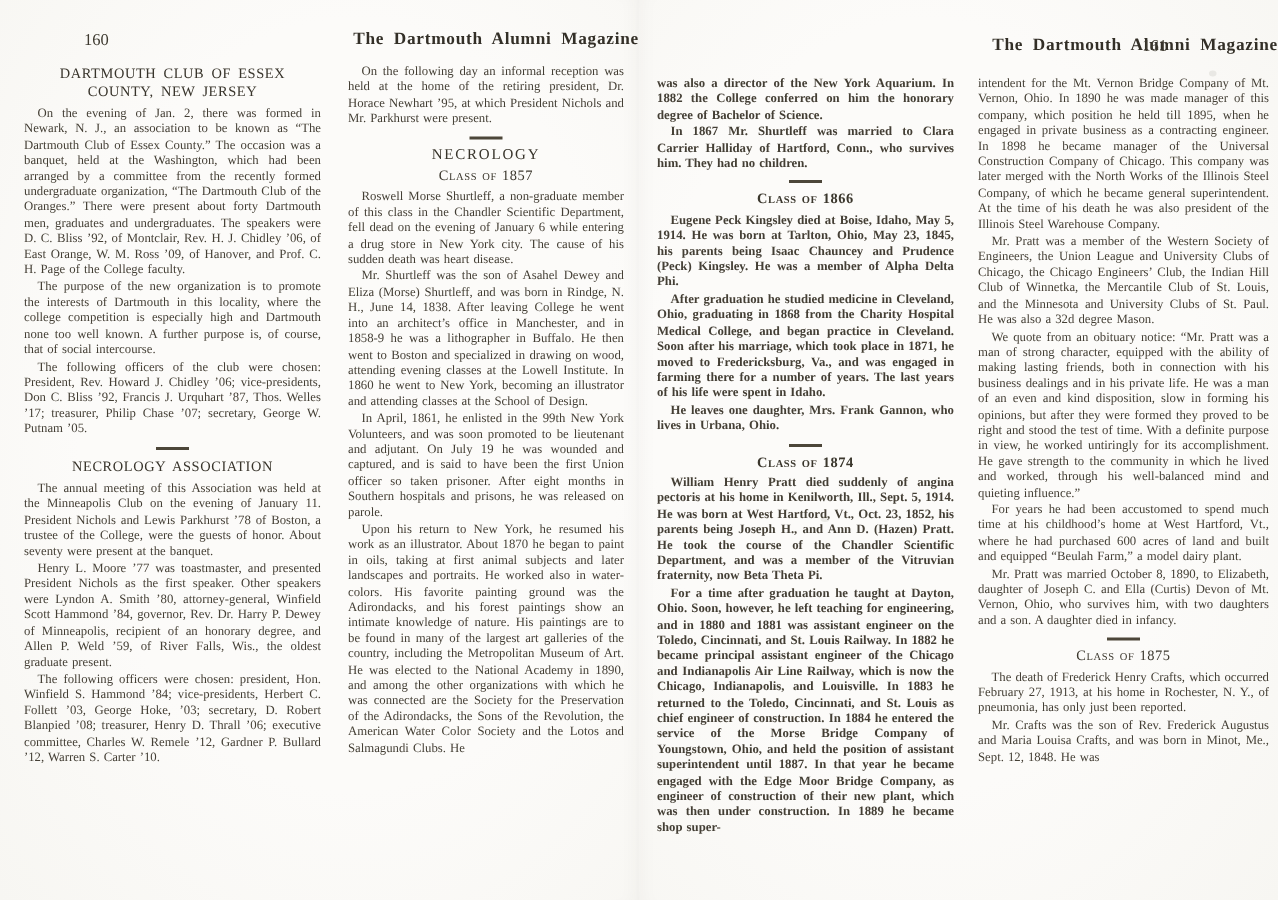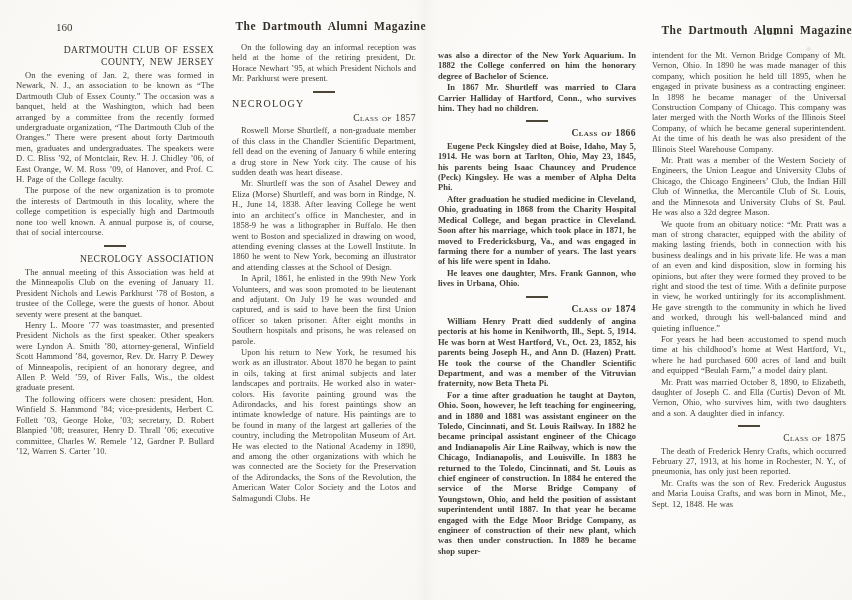--- a/index.html
+++ b/index.html
@@ -24,46 +24,47 @@
   .runhead-left{top:20px;}
   .runhead-right{top:24px;}
   .col{position:absolute;text-align:justify;font-size:8.5px;line-height:10.4px;
     word-spacing:0.6px;color:#443f35;}
   .page-left .col{top:42px;}
   .page-right .col{top:50px;}
   .col-a{left:16px;width:198px;}
   .col-b{left:232px;width:184px;}
   .page-right .col-a{left:12px;width:198px;font-weight:bold;}
   .page-right .col-b{left:226px;width:194px;}
-  .title{text-align:right;text-indent:0;font-size:9.6px;line-height:11.5px;
+  .title{text-align:center;text-indent:0;font-size:9.6px;line-height:11.5px;
     letter-spacing:0.4px;word-spacing:2px;color:#38342b;margin:2px 0 3px 0;}
-  .necro{text-align:left;text-indent:0;font-size:10px;letter-spacing:1.2px;
+  .necro{text-align:center;text-indent:0;font-size:10px;letter-spacing:1.2px;
     word-spacing:2px;color:#38342b;margin:6px 0 1px 0;}
-  .cls{text-align:right;text-indent:0;font-variant:small-caps;font-size:9.6px;
+  .cls{text-align:center;text-indent:0;font-variant:small-caps;font-size:9.6px;
     letter-spacing:0.4px;color:#3b372d;margin:4px 0 2px 0;}
   .p{margin:0;text-indent:9px;}
   .p.noind{text-indent:0;}
   .p + .p{margin-top:1px;}
   .rule{width:22px;height:2px;background:#4c4639;margin:7px auto 6px auto;}
   .smudge{position:absolute;border-radius:50%;background:rgba(90,85,70,0.10);}
   .smudge-1{width:6px;height:4px;left:547px;top:344px;}
   .smudge-2{width:5px;height:4px;left:806px;top:47px;}
 </style>
 </head>
 <body>
 
 <div class="scan">
 
   <section class="page page-left">
     <span class="pagenum pagenum-left">160</span>
     <div class="runhead runhead-left">The Dartmouth Alumni Magazine</div>
     <div class="col col-a">
         <div class="title">DARTMOUTH CLUB OF ESSEX<br>COUNTY, NEW JERSEY</div>
         <div class="p">On the evening of Jan. 2, there was formed in Newark, N. J., an association to be known as “The Dartmouth Club of Essex County.” The occasion was a banquet, held at the Washington, which had been arranged by a committee from the recently formed undergraduate organization, “The Dartmouth Club of the Oranges.” There were present about forty Dartmouth men, graduates and undergraduates. The speakers were D. C. Bliss ’92, of Montclair, Rev. H. J. Chidley ’06, of East Orange, W. M. Ross ’09, of Hanover, and Prof. C. H. Page of the College faculty.</div>
-        <div class="p">The purpose of the new organization is to promote the interests of Dartmouth in this locality, where the college competition is especially high and Dartmouth none too well known. A annual purpose is, of course, that of social intercourse.</div>
+        <div class="p">The purpose of the new organization is to promote the interests of Dartmouth in this locality, where the college competition is especially high and Dartmouth none too well known. A further purpose is, of course, that of social intercourse.</div>
+        <div class="p">The following officers of the club were chosen: President, Rev. Howard J. Chidley ’06; vice-presidents, Don C. Bliss ’92, Francis J. Urquhart ’87, Thos. Welles ’17; treasurer, Philip Chase ’07; secretary, George W. Putnam ’05.</div>
         <div class="rule"></div>
         <div class="title">NECROLOGY ASSOCIATION</div>
         <div class="p">The annual meeting of this Association was held at the Minneapolis Club on the evening of January 11. President Nichols and Lewis Parkhurst ’78 of Boston, a trustee of the College, were the guests of honor. About seventy were present at the banquet.</div>
         <div class="p">Henry L. Moore ’77 was toastmaster, and presented President Nichols as the first speaker. Other speakers were Lyndon A. Smith ’80, attorney-general, Winfield Scott Hammond ’84, governor, Rev. Dr. Harry P. Dewey of Minneapolis, recipient of an honorary degree, and Allen P. Weld ’59, of River Falls, Wis., the oldest graduate present.</div>
         <div class="p">The following officers were chosen: president, Hon. Winfield S. Hammond ’84; vice-presidents, Herbert C. Follett ’03, George Hoke, ’03; secretary, D. Robert Blanpied ’08; treasurer, Henry D. Thrall ’06; executive committee, Charles W. Remele ’12, Gardner P. Bullard ’12, Warren S. Carter ’10.</div>
       </div>
     <div class="col col-b">
         <div class="p">On the following day an informal reception was held at the home of the retiring president, Dr. Horace Newhart ’95, at which President Nichols and Mr. Parkhurst were present.</div>
         <div class="rule"></div>
         <div class="necro">NECROLOGY</div>

